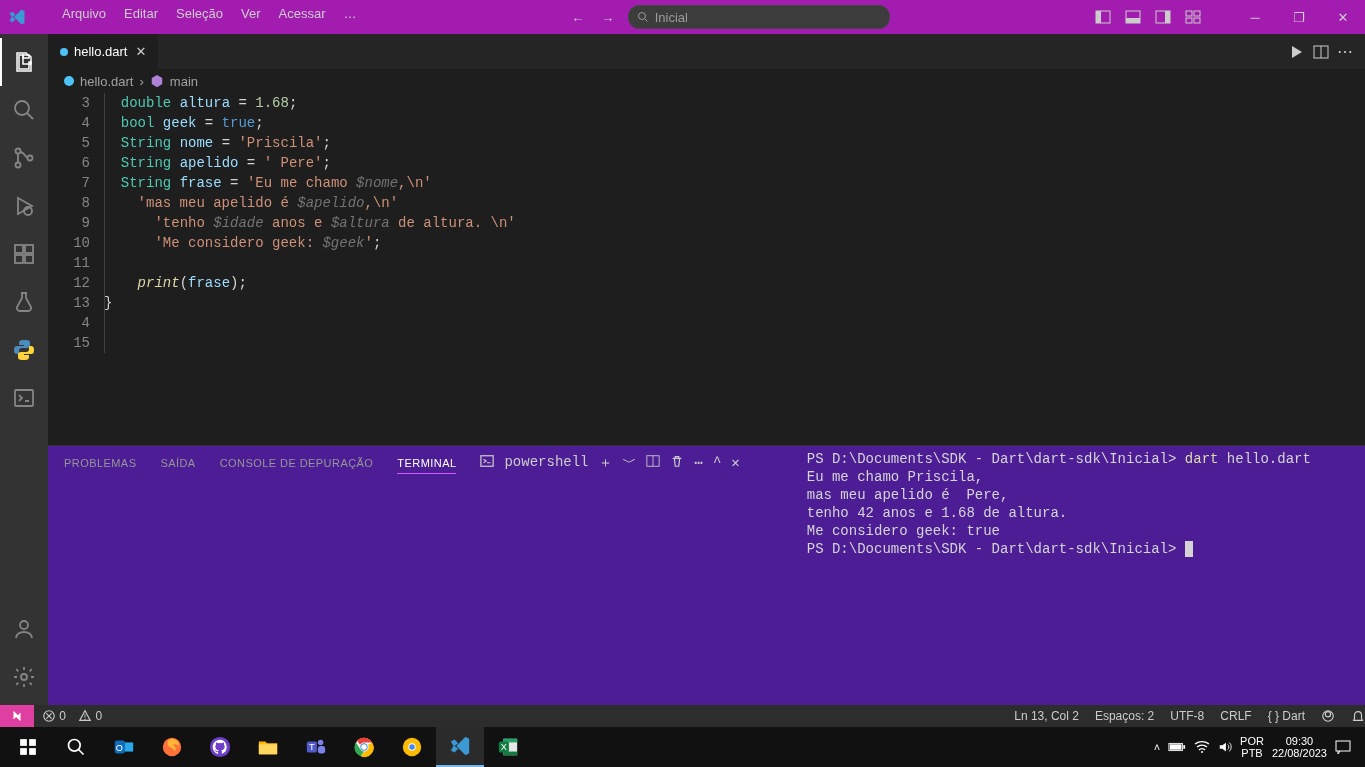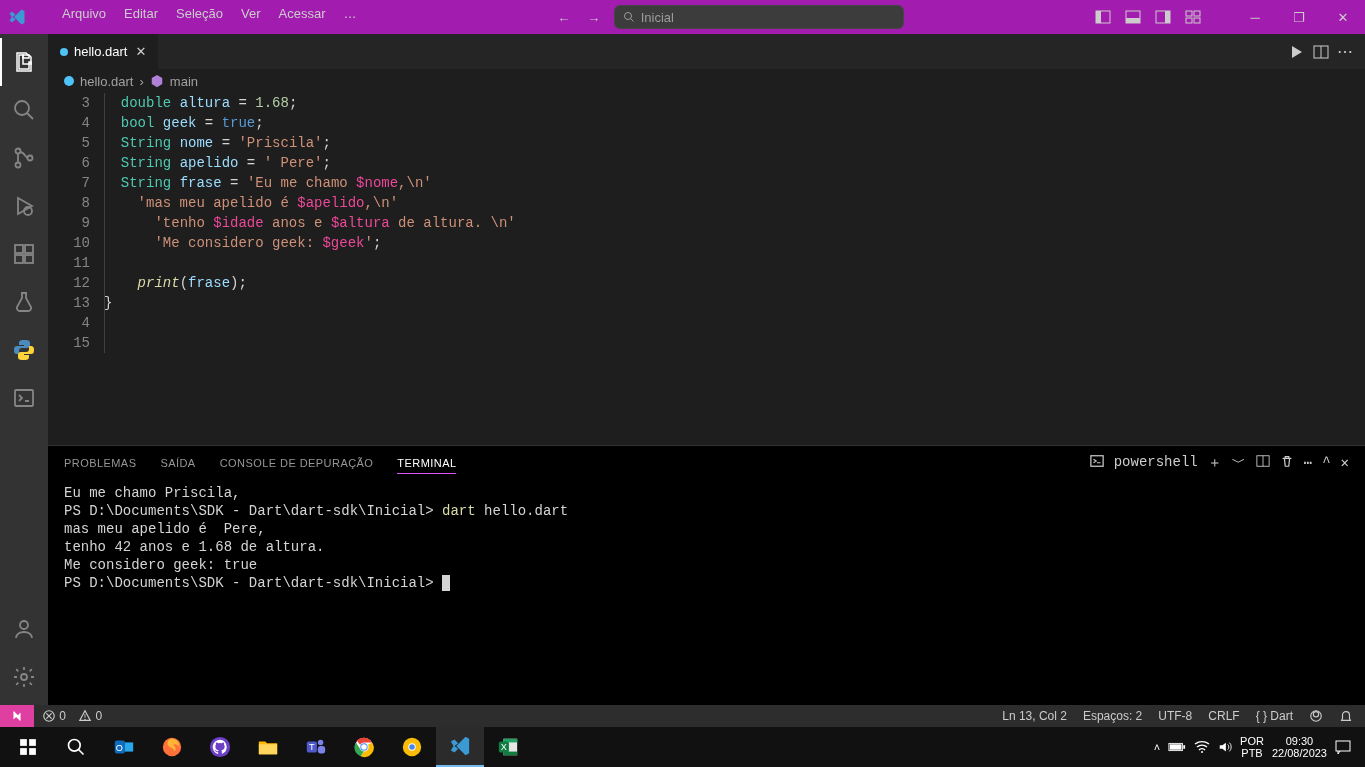--- a/index.html
+++ b/index.html
@@ -19,22 +19,22 @@
   font-size:13px;
   color:#ccc;
   gap:20px;
 }
 .titlebar .logo { width:34px; display:flex; align-items:center; justify-content:center;}
 .titlebar .menu { display:flex; gap:2px; }
 .titlebar .menu div { padding:6px 8px; cursor:pointer; border-radius:4px;}
 .titlebar .center { flex:1; display:flex; align-items:center; justify-content:center; gap:8px;}
 .navarrows{display:flex;gap:6px;color:#9b9b9b;}
 .searchbox {
-  width:290px; height:24px; background:#3c3c3c; border:1px solid #454545;
-  border-radius:6px; display:flex; align-items:center; padding:0 8px; color:#9b9b9b; gap:6px;
+  width:262px; height:24px; background:#3c3c3c; border:1px solid #454545;
+  border-radius:11px; display:flex; align-items:center; padding:0 8px; color:#9b9b9b; gap:6px;
 }
 .titlebar .layout-icons { display:flex; gap:6px; padding-right:8px; align-items:center;}
 .titlebar .icon { width:24px;height:24px; display:flex;align-items:center;justify-content:center; color:#ccc;}
 .titlebar .window-controls{display:flex;}
 .titlebar .window-controls .wc{width:44px;height:34px;display:flex;align-items:center;justify-content:center;color:#ccc;}
 
 .main { display:flex; height:calc(100% - 34px - 22px - 40px); }
 .activitybar {
   width:48px; background:#333333; display:flex; flex-direction:column;
   justify-content:space-between; padding:4px 0;
@@ -60,42 +60,42 @@
 .code{ flex:1; white-space:pre; line-height:20px; }
 .code .row{height:20px; position:relative;}
 .code .row .indent-guide{position:absolute;left:0;top:0;bottom:0;border-left:1px solid #404040;}
 .tp{color:#4ec9b0;}
 .id{color:#9cdcfe;}
 .op{color:#d4d4d4;}
 .str{color:#ce9178;}
 .num{color:#b5cea8;}
 .boo{color:#569cd6;}
 .fn{color:#dcdcaa;font-style:italic;}
-.intp{color:#ec4899;}
+.intp{color:#737373;font-style:italic;}
 .pun{color:#d4d4d4;}
 
 .minimap{position:absolute;right:14px;top:0;width:60px;height:80px;background:linear-gradient(#1e1e1e,#1e1e1e);}
 .scrollbar{position:absolute;right:0;top:0;width:12px;height:100%;background:#1e1e1e;}
 
-.panel{ height:260px; background:#000000; border-top:1px solid #333; display:flex;flex-direction:column;}
+.panel{ height:260px; background:#4c1d95; border-top:1px solid #333; display:flex;flex-direction:row;gap:35px;}
 .panel-tabs{height:34px;display:flex;align-items:center;padding:0 16px;gap:24px;font-size:11px;color:#969696; letter-spacing:0.04em;}
 .panel-tabs .ptab{text-transform:uppercase;padding:4px 0;cursor:pointer;}
 .panel-tabs .ptab.active{color:#fff;border-bottom:1px solid #d957ff;}
 .panel-tabs .panel-right{margin-left:auto;display:flex;align-items:flex-start;gap:10px;color:#ccc;font-size:14px;text-transform:none;letter-spacing:0;font-family:Liberation Mono, monospace;}
 .terminal-body{flex:1;padding:4px 16px;font-family:"Consolas","Courier New",monospace;font-size:14px;line-height:18px;color:#d4d4d4;white-space:pre-wrap;}
 .tcmd{color:#dcdcaa;}
 .cursor{display:inline-block;width:8px;height:16px;background:#d4d4d4;vertical-align:middle;}
 
 .statusbar{
   height:22px;background:#2d2d2d;color:#ccc;display:flex;align-items:center;font-size:12px;
   position:relative;
 }
 .statusbar .remote{width:34px;height:22px;background:#df3fa1;display:flex;align-items:center;justify-content:center;color:#fff;}
 .statusbar .left{display:flex;align-items:center;gap:12px;padding-left:8px;}
-.statusbar .right{margin-left:auto;display:flex;align-items:center;gap:16px;padding-right:12px;}
+.statusbar .right{margin-left:auto;display:flex;align-items:center;gap:16px;}
 
 .taskbar{
   height:40px;background:#111;position:absolute;bottom:0;left:0;right:0;display:flex;align-items:center;
   padding:0 4px;
 }
 .taskbar .tbtn{width:48px;height:40px;display:flex;align-items:center;justify-content:center;}
 .taskbar .tbtn.active{background:#2b2b2b;border-bottom:2px solid #76b9ed;}
 .taskbar .tray{margin-left:auto;display:flex;align-items:center;gap:8px;color:#fff;font-size:11px;padding-right:10px;}
 .tray-col{display:flex;flex-direction:column;align-items:center;line-height:12px;}
 
@@ -317,21 +317,21 @@
           <span>
               <svg width="14" height="14" viewBox="0 0 16 16" fill="none" stroke="#ccc" stroke-width="1.4">
                 <path d="M3 5h10M6 5V3h4v2M5 5l1 9h4l1-9"></path>
               </svg>
             </span>
           <span>⋯</span>
           <span>^</span>
           <span>✕</span>
         </div>
       </div>
-      <div class="terminal-body" id="terminal-body"><div>Eu me chamo Priscila,</div><div>PS D:\Documents\SDK - Dart\dart-sdk\Inicial&gt; <span class="tcmd">dart</span> hello.dart</div><div>mas meu apelido é  Pere,</div><div>tenho 42 anos e 1.68 de altura.</div><div>Me considero geek: true</div><div>PS D:\Documents\SDK - Dart\dart-sdk\Inicial&gt; <span class="cursor"></span></div></div>
+      <div class="terminal-body" id="terminal-body"><div>PS D:\Documents\SDK - Dart\dart-sdk\Inicial&gt; <span class="tcmd">dart</span> hello.dart</div><div>Eu me chamo Priscila,</div><div>mas meu apelido é  Pere,</div><div>tenho 42 anos e 1.68 de altura.</div><div>Me considero geek: true</div><div>PS D:\Documents\SDK - Dart\dart-sdk\Inicial&gt; <span class="cursor"></span></div></div>
     </div>
   </div>
 </div>
 
 <div class="statusbar">
   <div class="remote">
     <svg width="14" height="14" viewBox="0 0 16 16">
         <path fill="#fff" d="M4 3l4 4-4 4M12 5l-4 4 4 4" stroke="#fff" stroke-width="1.5"></path>
       </svg>
   </div>

